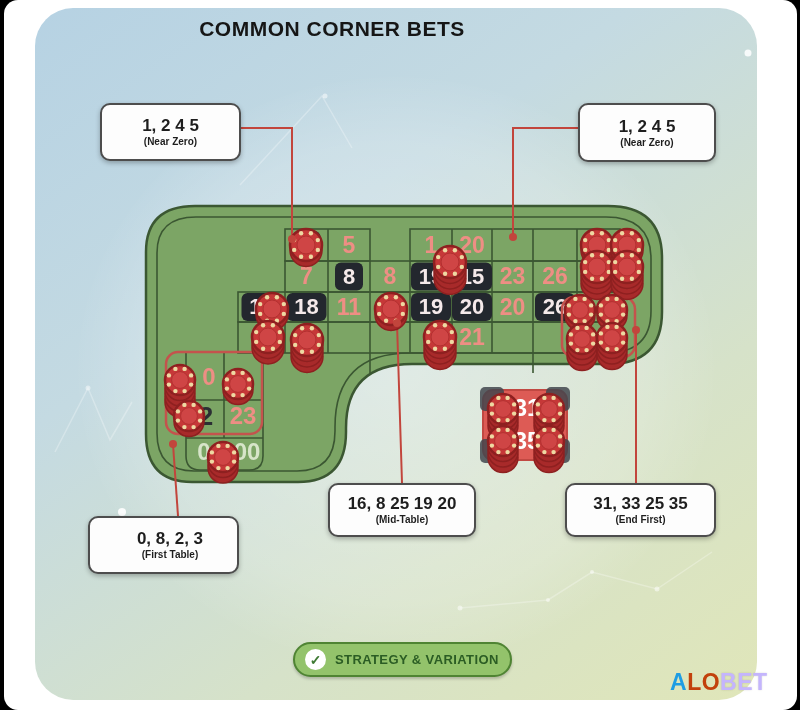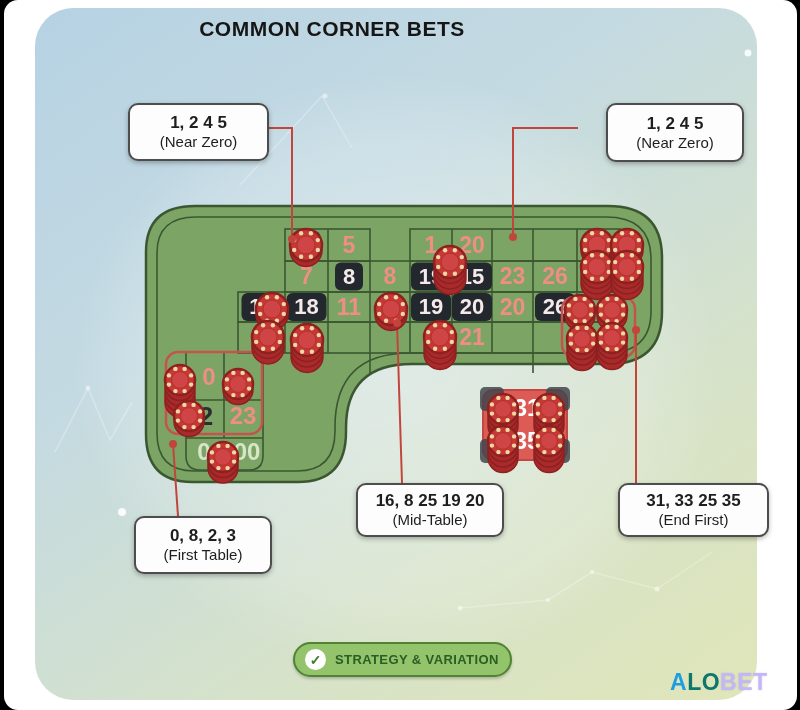--- a/index.html
+++ b/index.html
@@ -8,37 +8,37 @@
   #page-frame{position:absolute;left:4px;top:0;width:793px;height:710px;background:#fff;border-radius:14px;}
   #panel{position:absolute;left:35px;top:8px;width:722px;height:692px;border-radius:38px;
          background:linear-gradient(145deg,#b6d2e3 0%,#c4dae2 35%,#d6e2c9 70%,#e0e6b9 100%);overflow:hidden;}
   #panel::after{content:"";position:absolute;left:6%;top:10%;width:88%;height:85%;border-radius:50%;
          background:radial-gradient(ellipse at center,rgba(255,255,255,.38) 0%,rgba(255,255,255,.18) 55%,rgba(255,255,255,0) 72%);}
   #scene{position:absolute;left:0;top:0;width:800px;height:710px;}
   .title{position:absolute;left:0;top:17px;width:664px;text-align:center;
          font-size:21px;font-weight:bold;letter-spacing:.5px;color:#161616;}
   .callout{position:absolute;background:#fdfdfd;border:2px solid #4d4d4d;border-radius:10px;
            box-shadow:0 2px 5px rgba(0,0,0,.28);display:flex;flex-direction:column;
-           align-items:center;justify-content:center;text-align:center;line-height:1.18;color:#1e1e1e;margin-left:28px;}
+           align-items:center;justify-content:center;text-align:center;line-height:1.18;color:#1e1e1e;}
   .callout .l1{font-size:17px;font-weight:bold;}
-  .callout .l2{font-size:15px;font-weight:normal;}
+  .callout .l2{font-size:10px;font-weight:bold;}
   #co-nzl{left:100px;top:103px;width:137px;height:54px;}
   #co-nzr{left:578px;top:103px;width:134px;height:55px;}
   #co-mid{left:328px;top:483px;width:144px;height:50px;}
-  #co-end{left:590px;top:483px;width:147px;height:50px;}
-  #co-ff{left:106px;top:516px;width:134px;height:54px;}
+  #co-end{left:565px;top:483px;width:147px;height:50px;}
+  #co-ff{left:88px;top:516px;width:134px;height:54px;padding-left:13px;}
   #strategy-btn{position:absolute;left:293px;top:642px;width:219px;height:35px;border-radius:18px;
            background:#93c36b;border:2px solid #4f8433;box-sizing:border-box;display:flex;align-items:center;
            gap:9px;padding-left:10px;cursor:pointer;box-shadow:0 2px 3px rgba(0,0,0,.2);}
   #strategy-btn .chk{width:21px;height:21px;border-radius:50%;background:#fff;display:flex;align-items:center;
            justify-content:center;color:#3f7a33;font-size:14px;font-weight:bold;}
   #strategy-btn .lbl{font-size:13px;font-weight:bold;letter-spacing:.4px;color:#2b5d24;}
   #logo{position:absolute;left:670px;top:669px;font-size:23px;font-weight:800;letter-spacing:.5px;white-space:nowrap;}
   #logo .p1{color:#1e9de3;}
-  #logo .p2{color:#0f766e;}
+  #logo .p2{color:#c2410c;}
   #logo .p3{color:#c4b5fd;text-shadow:0 0 2px rgba(0,0,0,.15);}
 </style>
 </head>
 <body>
 
 <div id="stage">
   <div id="page-frame"></div>
   <div id="panel"></div>
   <svg id="scene" viewBox="0 0 800 710" xmlns="http://www.w3.org/2000/svg">
       <polyline points="240,185 322,96 352,148" fill="none" stroke="#ffffff" stroke-opacity=".28" stroke-width="1.5"></polyline>

